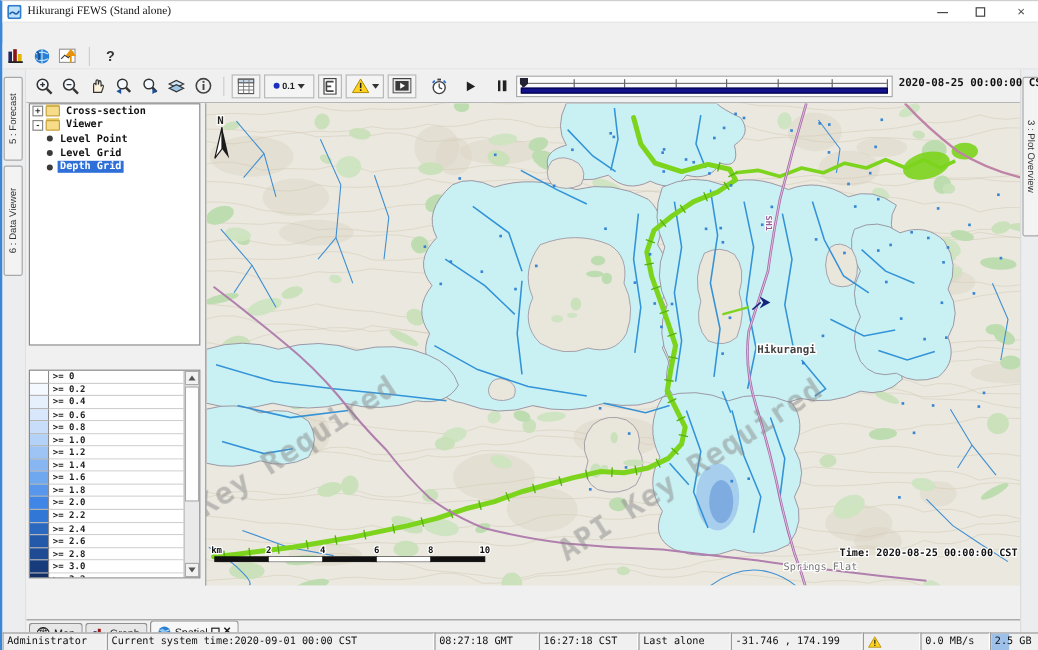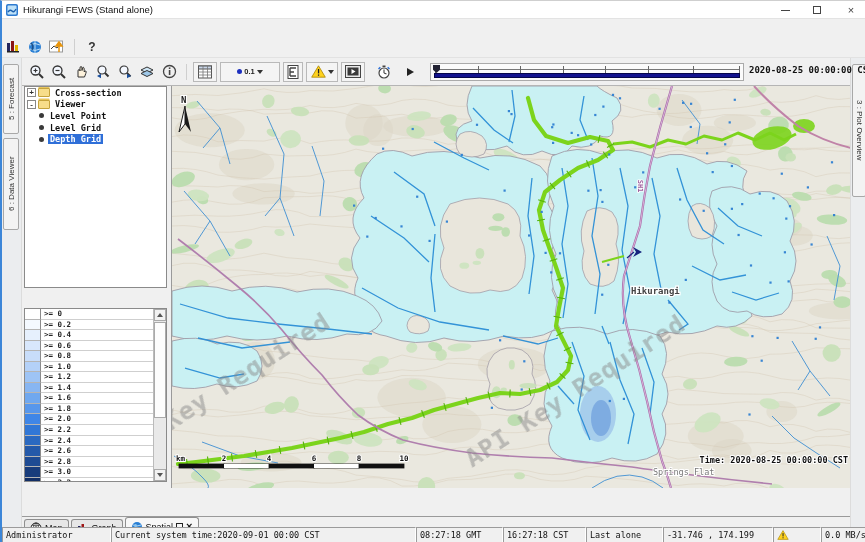--- a/index.html
+++ b/index.html
@@ -4,21 +4,21 @@
 <style>
   html,body{margin:0;padding:0;background:#d8d8d8;}
   *{box-sizing:border-box;}
   .window{position:relative;width:865px;height:542px;background:#f0f0f0;
     font-family:"Liberation Sans",sans-serif;overflow:hidden;
     border-left:2px solid #3c86d8;border-top:1px solid #cfcfcf;}
   
   .titlebar{position:absolute;left:0;top:0;width:100%;height:18px;background:#fff;
     display:flex;align-items:center;border-bottom:1px solid #e3e3e3;}
   .titlebar .appicon{width:12px;height:12px;margin:0 5px 0 4px;}
-  .titlebar .title{font-size:9.5px;color:#111;}
+  .titlebar .title{font-size:9.5px;color:#111;font-family:Liberation Serif, serif;}
   .win-ctl{position:absolute;top:0;height:18px;display:flex;align-items:center;justify-content:center;width:26px;}
   .ctl-min{left:770px;} .ctl-max{left:802px;} .ctl-close{left:836px;}
   .ctl-min i{display:block;width:9px;height:1px;background:#444;}
   .ctl-max i{display:block;width:8px;height:8px;border:1px solid #444;}
   .ctl-close span{font-size:11px;color:#444;line-height:1;}
   
   .menubar{position:absolute;left:0;top:18px;width:100%;height:17px;background:#f0f0f0;
     display:flex;align-items:center;font-size:9.5px;color:#222;}
   .menubar span{padding:0 8px;}
   
@@ -216,21 +216,21 @@
           </svg>
       </div>
       <div class="tsep"></div>
       <div class="smallbtn" style="width:24px;">
         <svg width="14" height="14" viewBox="0 0 14 14">
             <rect x="0.5" y="1" width="13" height="12" fill="#fff" stroke="#555"></rect>
             <rect x="0.5" y="1" width="13" height="3" fill="#c9d6e8" stroke="#555"></rect>
             <path d="M5 1 V13 M9.5 1 V13 M0.5 7 H13.5 M0.5 10 H13.5" stroke="#777" stroke-width="0.8"></path>
           </svg>
       </div>
-      <div class="smallbtn" style="width:60px;margin-left:3px;">
+      <div class="smallbtn" style="width:42px;margin-left:3px;">
         <span style="width:5px;height:5px;border-radius:50%;background:#1c2fbf;display:inline-block;"></span>
         <span>0.1</span>
         <i class="ddn"></i>
       </div>
       <div class="smallbtn" style="width:20px;margin-left:3px;">
         <svg width="12" height="14" viewBox="0 0 12 14">
             <rect x="1" y="0.5" width="10" height="13" fill="#fff" stroke="#444"></rect>
             <path d="M3 3 H9 M3 7 H7 M3 11 H9 M3 3 V11" stroke="#444" stroke-width="1.4"></path>
           </svg>
       </div>
@@ -817,22 +817,22 @@
           <span class="bclose">×</span>
         </div>
       </div>
       <div class="logsrow">
         <div class="logsbtn">Logs</div>
       </div>
     </div>
   </div>
 
   <div class="statusbar">
-    <div class="scell" style="width:109px;">Administrator</div>
-    <div class="scell" style="width:305px;">Current system time:2020-09-01 00:00 CST</div>
+    <div class="scell" style="width:87px;">Administrator</div>
+    <div class="scell" style="width:273px;">Current system time:2020-09-01 00:00 CST</div>
     <div class="scell" style="width:87px;">08:27:18 GMT</div>
     <div class="scell" style="width:83px;">16:27:18 CST</div>
     <div class="scell" style="width:77px;">Last alone</div>
     <div class="scell" style="width:110px;">-31.746 , 174.199</div>
     <div class="scell" style="width:48px;">
       <svg width="12" height="10" viewBox="0 0 15 13">
           <path d="M7.5 0.8 L14.3 12.2 H0.7 Z" fill="#ffd21e" stroke="#a88400" stroke-width="0.8"></path>
           <rect x="6.9" y="4" width="1.3" height="4.4" fill="#222"></rect>
           <rect x="6.9" y="9.4" width="1.3" height="1.4" fill="#222"></rect>
         </svg>

